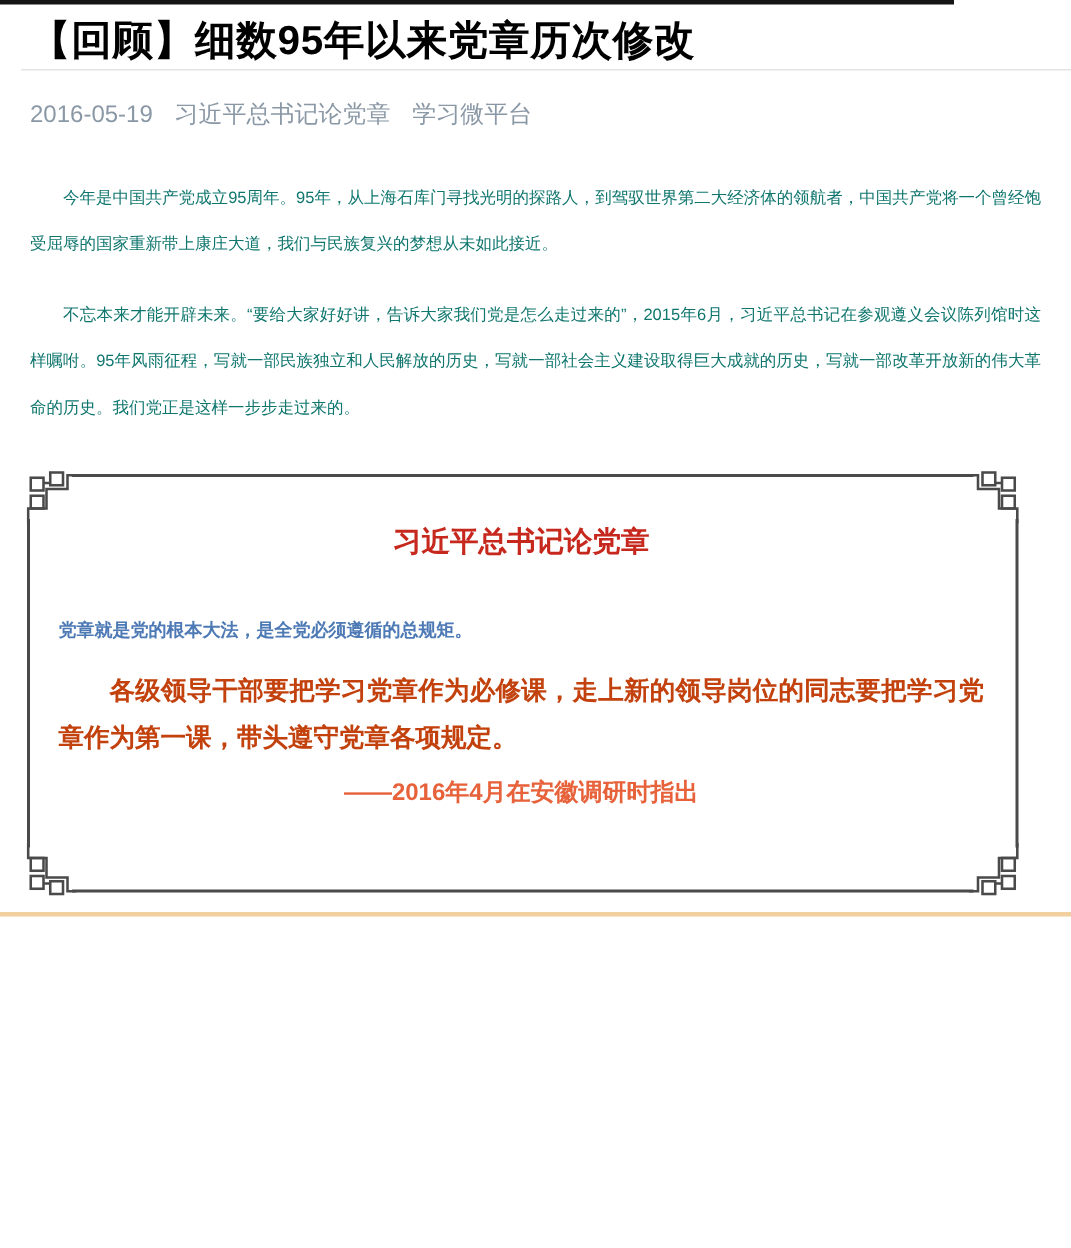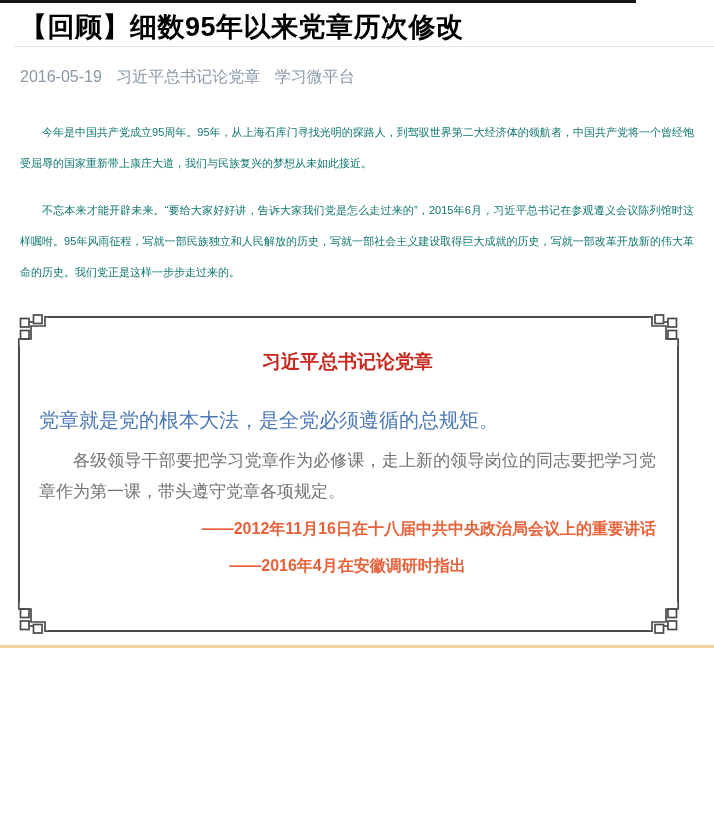--- a/index.html
+++ b/index.html
@@ -41,26 +41,26 @@
   .qb-corner.tl { top:0; left:0; }
   .qb-corner.tr { top:0; right:0; transform:scaleX(-1); }
   .qb-corner.bl { bottom:0; left:0; transform:scaleY(-1); }
   .qb-corner.br { bottom:0; right:0; transform:scale(-1,-1); }
 
   .qb-heading {
     text-align:center; color:#c7281e; font-weight:700;
     font-size:19px; line-height:31px; margin-bottom:12px;
   }
   .qb-lead {
-    color:#4d79b5; font-weight:400;
-    font-size:20px; line-height:31px; margin-bottom:9px;margin-top:28px;
+    color:#4d79b5; font-weight:700;
+    font-size:12px; line-height:31px; margin-bottom:9px;margin-top:28px;
   }
   .qb-body {
-    color:#737373; font-size:17px; line-height:31px;
-    text-indent:2em; text-align:justify; margin-bottom:6px;
+    color:#c2410c; font-size:17px; line-height:31px;
+    text-indent:2em; text-align:justify; margin-bottom:6px;font-weight:bold;
   }
   .qb-attr {
     color:#e7623a; font-weight:700; text-align:right;
     font-size:16px; line-height:31px; margin-bottom:6px;
   }
   .qb-attr.last { margin-bottom:0;text-align:center; }
 
   .bottom-accent { margin-top:6px; width:714px; height:3px; background:#f1cf9e; }
 </style>
 </head>
@@ -114,21 +114,20 @@
     <rect x="22.5" y="6" width="8.5" height="8.5" fill="none" stroke="#4a4a4a" stroke-width="1.7"></rect>
     <rect x="9.5" y="21.5" width="8.5" height="8.5" fill="none" stroke="#4a4a4a" stroke-width="1.7"></rect>
     <path d="M18 13 H22.5" fill="none" stroke="#4a4a4a" stroke-width="1.7"></path>
   </svg>
 
   <div class="qb-heading">习近平总书记论党章</div>
 
   <div>
     <div class="qb-lead">党章就是党的根本大法，是全党必须遵循的总规矩。</div>
     <div class="qb-body">各级领导干部要把学习党章作为必修课，走上新的领导岗位的同志要把学习党章作为第一课，带头遵守党章各项规定。</div>
-    <div class="qb-attr">——2012年11月16日在十八届中共中央政治局会议上的重要讲话</div>
   </div>
 
   <div>
     <div class="qb-attr last">——2016年4月在安徽调研时指出</div>
   </div>
 </div>
 
 <div class="bottom-accent"></div>
 
 </body></html>

